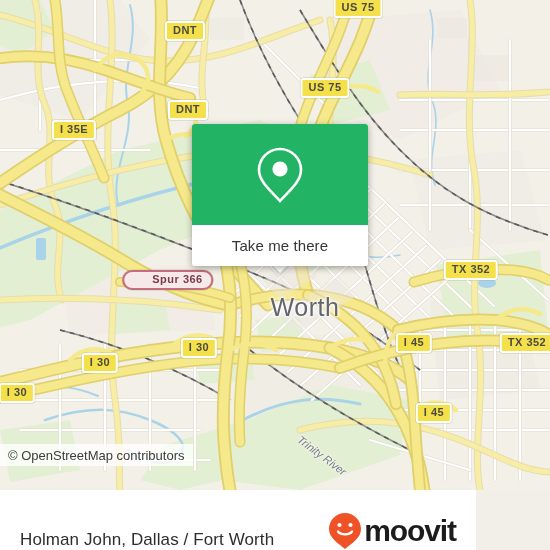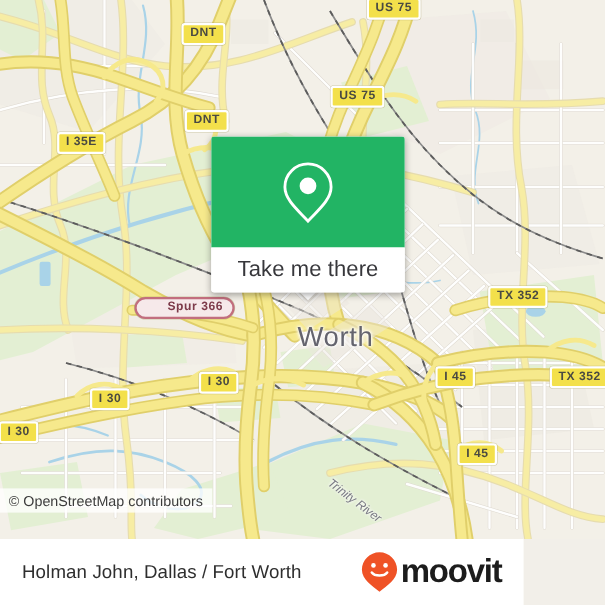--- a/index.html
+++ b/index.html
@@ -57,42 +57,42 @@
     background:#ffffff;border-radius:3px;
     box-shadow:0 2px 7px rgba(0,0,0,.34);
     overflow:hidden;
   }
   #card-top{
     background:#22b464;height:101px;
     display:flex;align-items:center;justify-content:center;
   }
   #card-btn{
     height:41px;background:#fff;display:flex;align-items:center;justify-content:center;
-    color:#37373b;font-size:20px;letter-spacing:.1px;
+    color:#37373b;font-size:15px;letter-spacing:.1px;
   }
   #card-tail{
     position:absolute;left:271px;top:264px;width:0;height:0;
     border-left:9px solid transparent;border-right:9px solid transparent;
     border-top:9px solid #ffffff;
     filter:drop-shadow(0 2px 2px rgba(0,0,0,.18));
   }
 
   
   #attrib{
     position:absolute;left:0;top:444px;height:22px;
     padding:0 8px;display:flex;align-items:center;
     background:rgba(255,255,255,.78);
     color:#3c3c3c;font-size:13px;white-space:nowrap;
   }
 
   
   #footer{
     position:absolute;left:0;top:490px;width:476px;height:60px;
     background:#ffffff;overflow:hidden;
-    display:flex;align-items:center;justify-content:space-between;
+    display:flex;align-items:flex-end;justify-content:space-between;
   }
   #footer-watermark{position:absolute;left:0;top:-490px;opacity:.055;pointer-events:none;}
   #footer-title{
     position:relative;margin-left:20px;color:#2e2e2e;font-size:17px;
     letter-spacing:.1px;white-space:nowrap;
   }
   #brand{position:relative;margin-right:20px;display:flex;align-items:center;gap:2px;}
   #brand-word{color:#1c1c1c;font-size:30px;font-weight:bold;letter-spacing:-1.1px;line-height:30px;}
 </style>
 </head>

